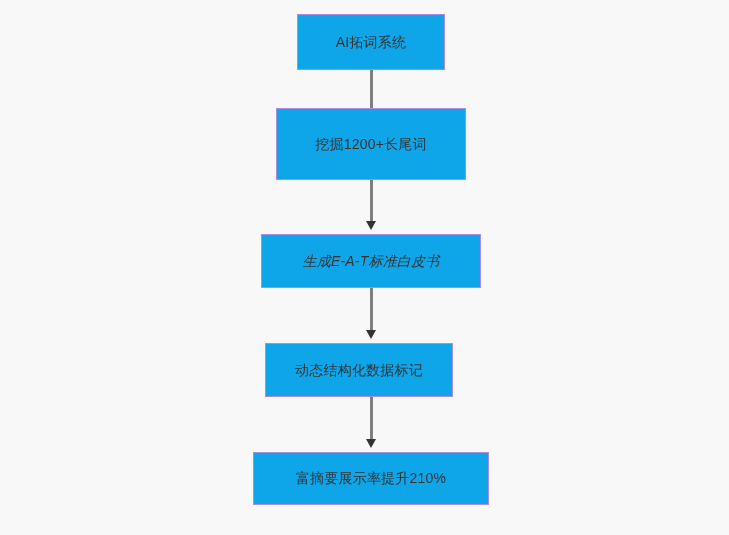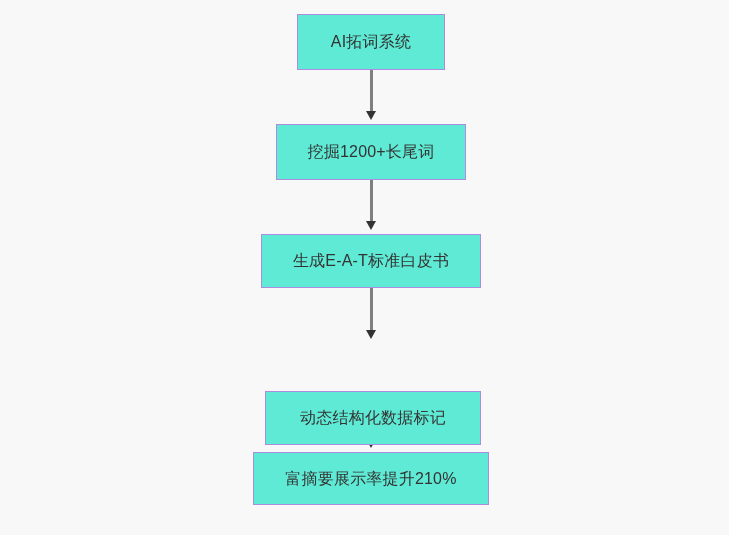--- a/index.html
+++ b/index.html
@@ -14,27 +14,27 @@
     overflow: hidden;
   }
   #flowchart {
     position: relative;
     width: 729px;
     height: 535px;
   }
   .node {
     position: absolute;
     box-sizing: border-box;
-    background: #5eead4;
+    background: #0ea5e9;
     border: 1.4px solid #ab8ce0;
     display: flex;
     align-items: center;
     justify-content: center;
     color: #343434;
-    font-size: 16px;
+    font-size: 14px;
     line-height: 1.2;
     white-space: nowrap;
     letter-spacing: 0.2px;
   }
   .node-label {
     display: block;
   }
   .edge {
     position: absolute;
     width: 3px;
@@ -63,29 +63,29 @@
   <div class="edge" style="left:370px; top:288px; height:46px;"></div>
   <div class="arrowhead" style="left:365.5px; top:330px;"></div>
 
   <div class="edge" style="left:370px; top:397px; height:46px;"></div>
   <div class="arrowhead" style="left:365.5px; top:439px;"></div>
 
   <div class="node" style="left:297px; top:14px; width:148px; height:56px;">
     <span class="node-label">AI拓词系统</span>
   </div>
 
-  <div class="node" style="left:276px; top:124px; width:190px; height:56px;">
+  <div class="node" style="left:276px; top:108px; width:190px; height:72px;">
     <span class="node-label">挖掘1200+长尾词</span>
   </div>
 
-  <div class="node" style="left:261px; top:234px; width:220px; height:54px;">
+  <div class="node" style="left:261px; top:234px; width:220px; height:54px;font-style:italic;">
     <span class="node-label">生成E-A-T标准白皮书</span>
   </div>
 
-  <div class="node" style="left:265px; top:343px; width:216px; height:54px;margin-top:48px;">
+  <div class="node" style="left:265px; top:343px; width:188px; height:54px;">
     <span class="node-label">动态结构化数据标记</span>
   </div>
 
   <div class="node" style="left:253px; top:452px; width:236px; height:53px;text-align:center;">
     <span class="node-label">富摘要展示率提升210%</span>
   </div>
 
 </div>
 
 </body></html>

